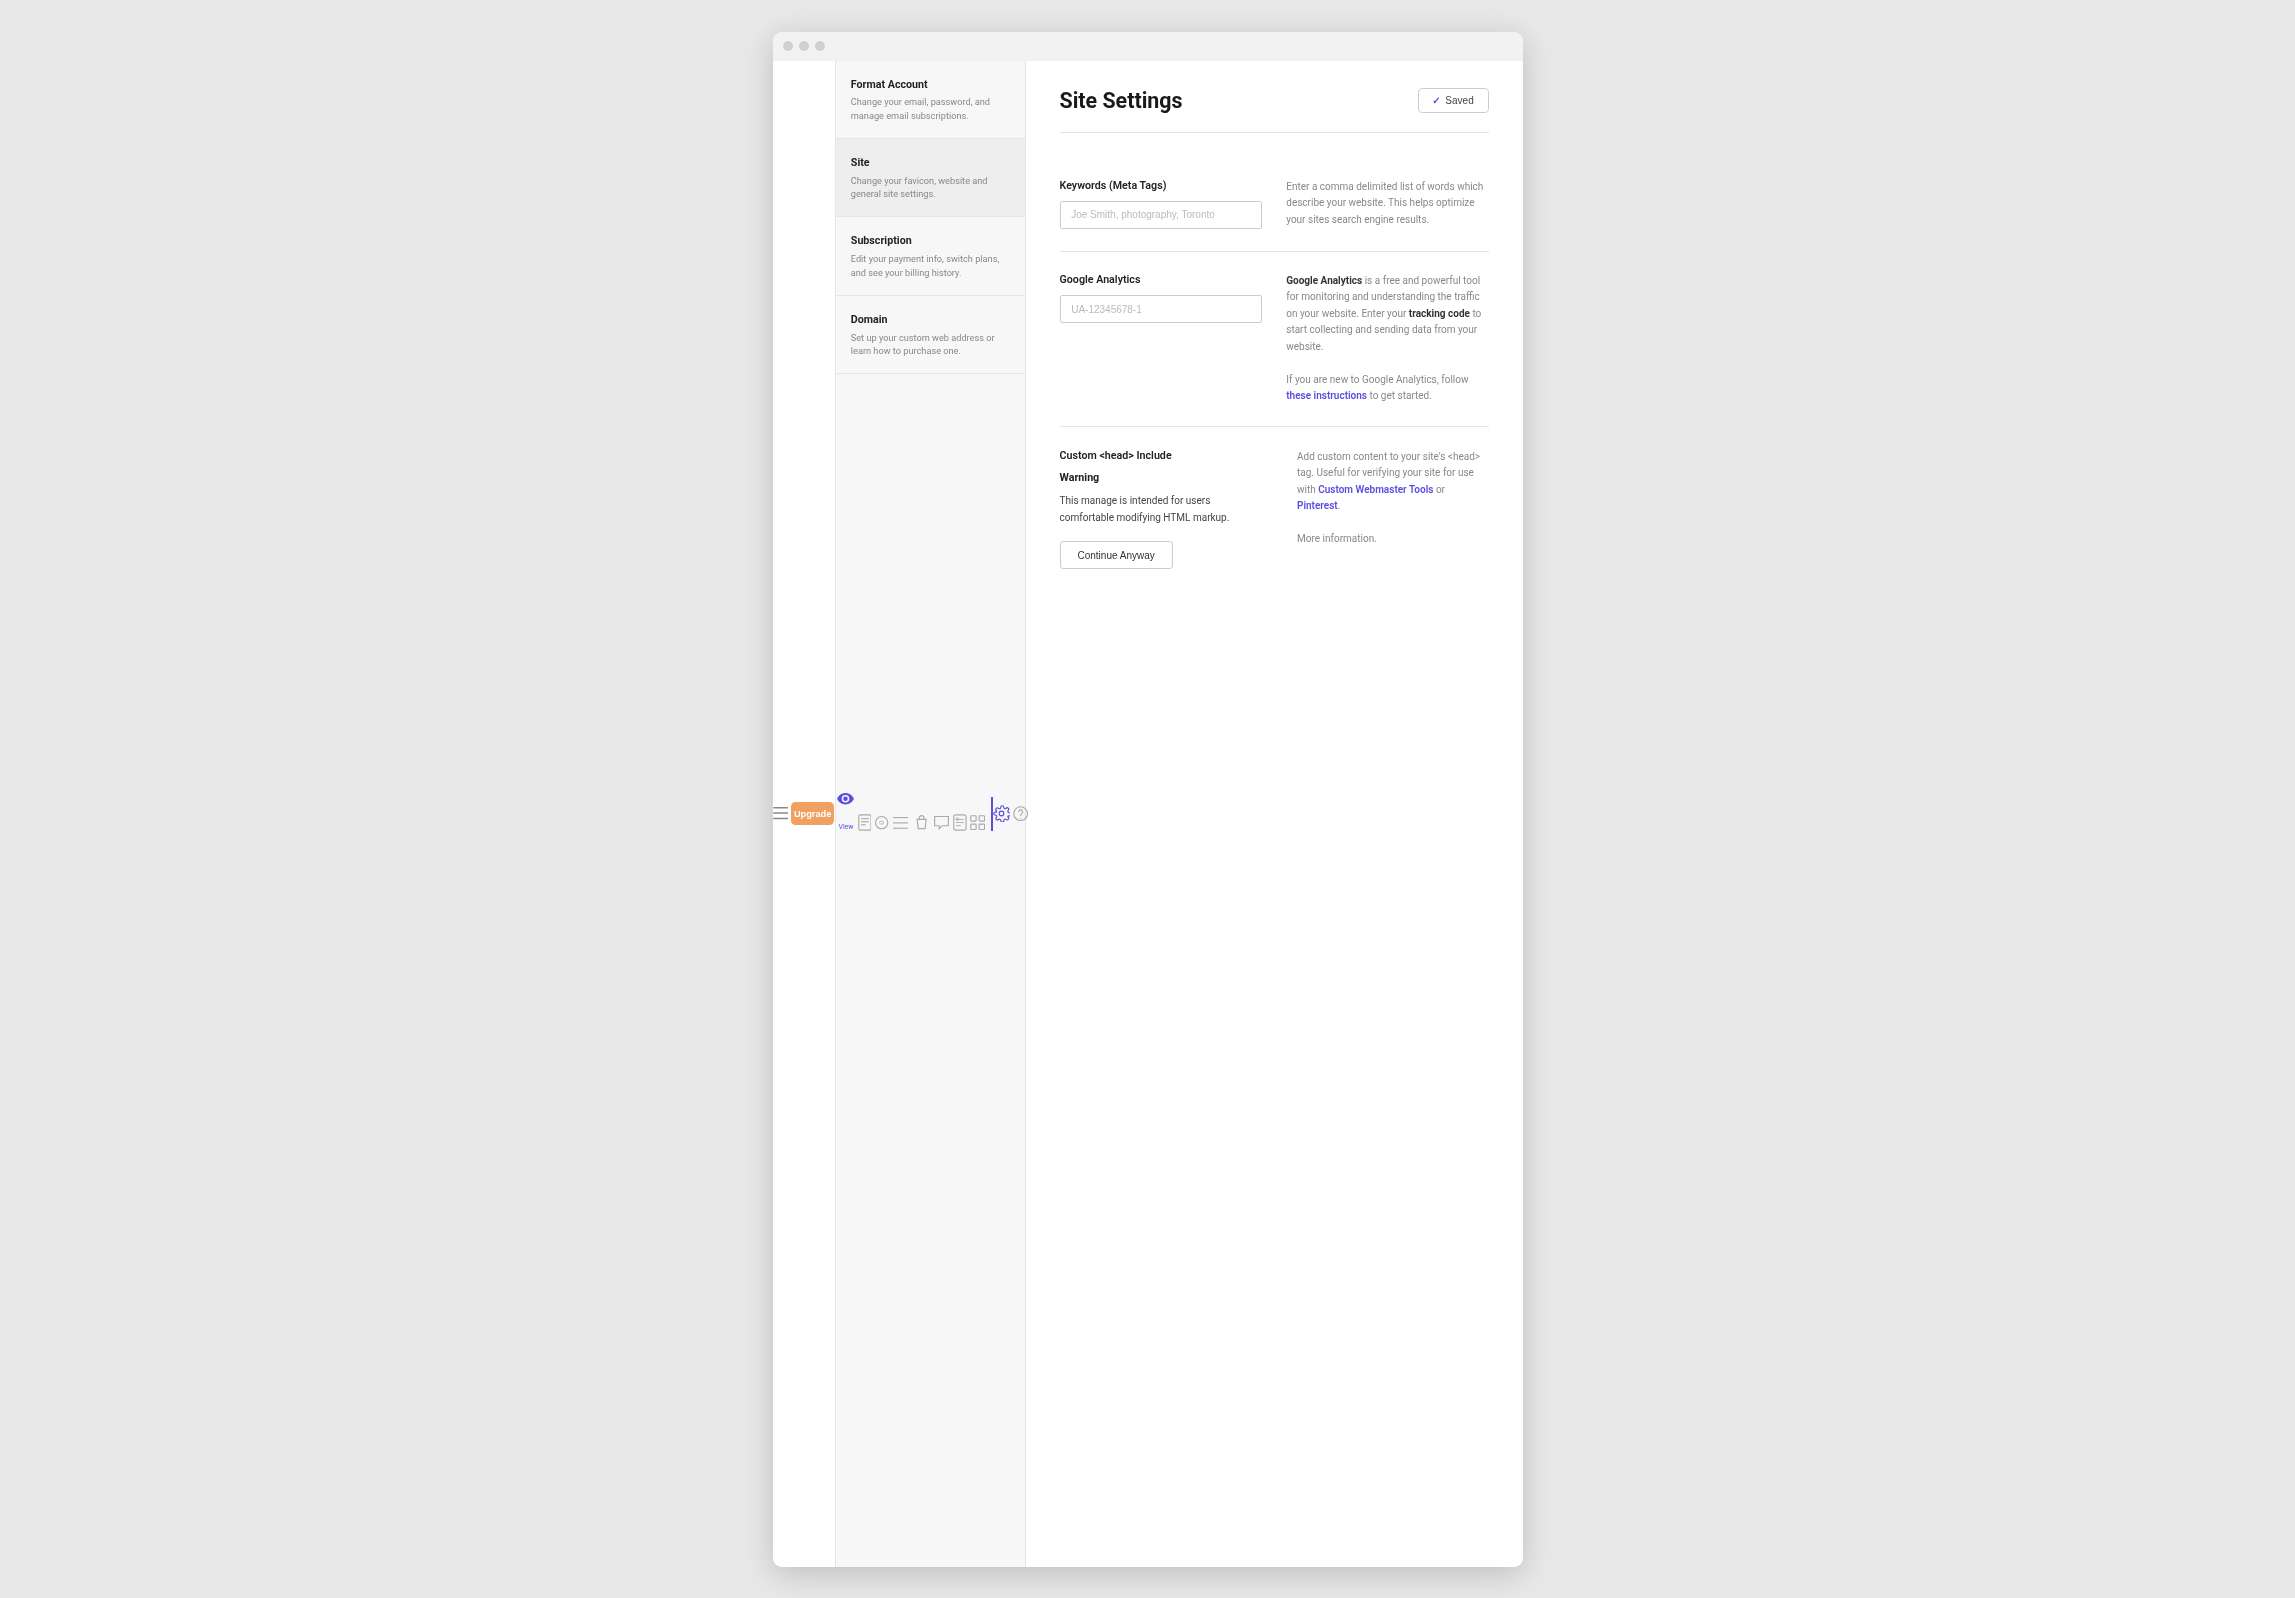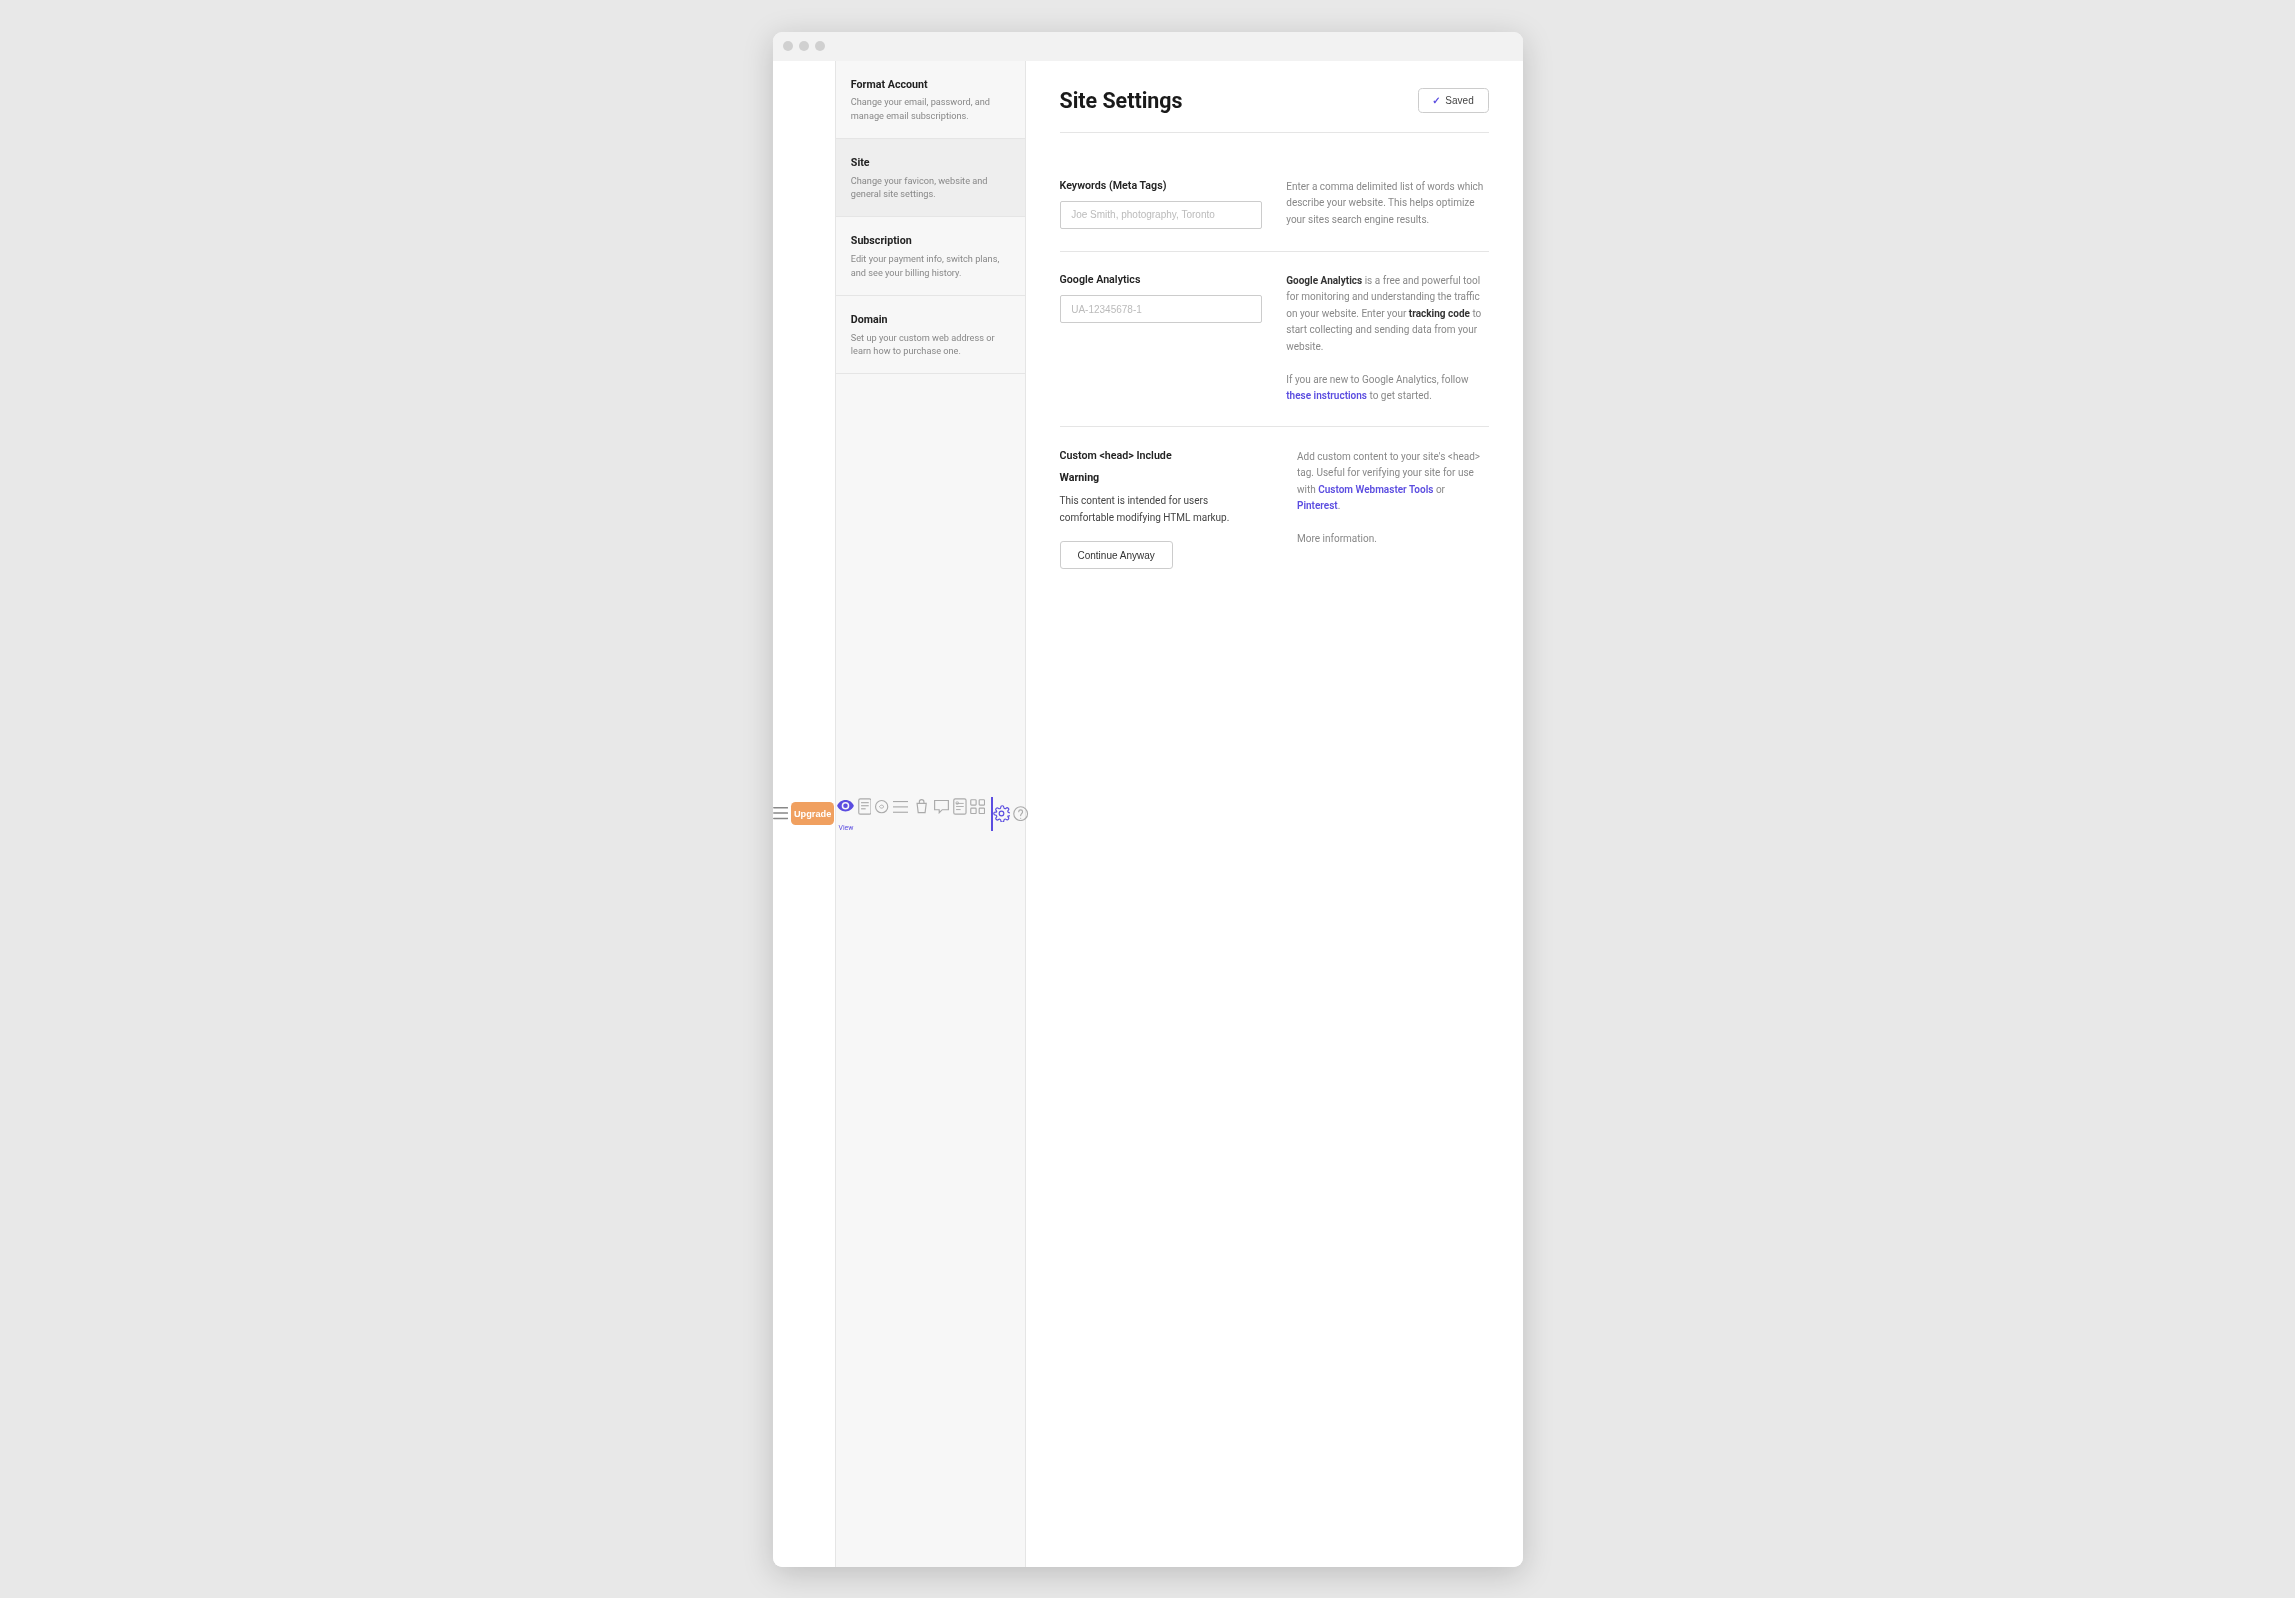--- a/index.html
+++ b/index.html
@@ -68,24 +68,24 @@
       font-weight: 600;
       cursor: pointer;
       text-align: center;
       margin: 3.1px 0;
     }
     .sidebar-narrow .nav-item {
       width: 38px; height: 34px;
       display: flex;
       flex-direction: column;
       align-items: center;
-      justify-content: flex-start;
+      justify-content: flex-end;
       cursor: pointer;
       border-radius: 6.1px;
-      gap: 9px;
+      gap: 15px;
       position: relative;
     }
     .sidebar-narrow .nav-item.active {
       color: #5b4de0;
     }
     .sidebar-narrow .nav-item .icon-wrap {
       font-size: 15.3px;
       color: #888;
     }
     .sidebar-narrow .nav-item.active .icon-wrap {
@@ -407,21 +407,21 @@
           <br><br>
           <span>If you are new to Google Analytics, follow </span><a href="#">these instructions</a><span> to get started.</span>
         </div>
       </div>
 
       <div class="settings-block" style="border-bottom: none; padding-bottom: 0; gap: 46px;">
         <div class="settings-left">
           <label>Custom &lt;head&gt; Include</label>
           <div class="warning-box">
             <div class="warning-title">Warning</div>
-            <div class="warning-text">This content is intended for users comfortable modifying HTML markup.</div>
+            <div class="warning-text">This manage is intended for users comfortable modifying HTML markup.</div>
             <button class="continue-btn">Continue Anyway</button>
           </div>
         </div>
         <div class="right-info">
           <span>Add custom content to your site's &lt;head&gt; tag. Useful for verifying your site for use with </span><a href="#">Custom Webmaster Tools</a><span> or </span><a href="#">Pinterest</a><span>.</span>
           <br><br>
           <span class="more-info">More information.</span>
         </div>
       </div>
 

